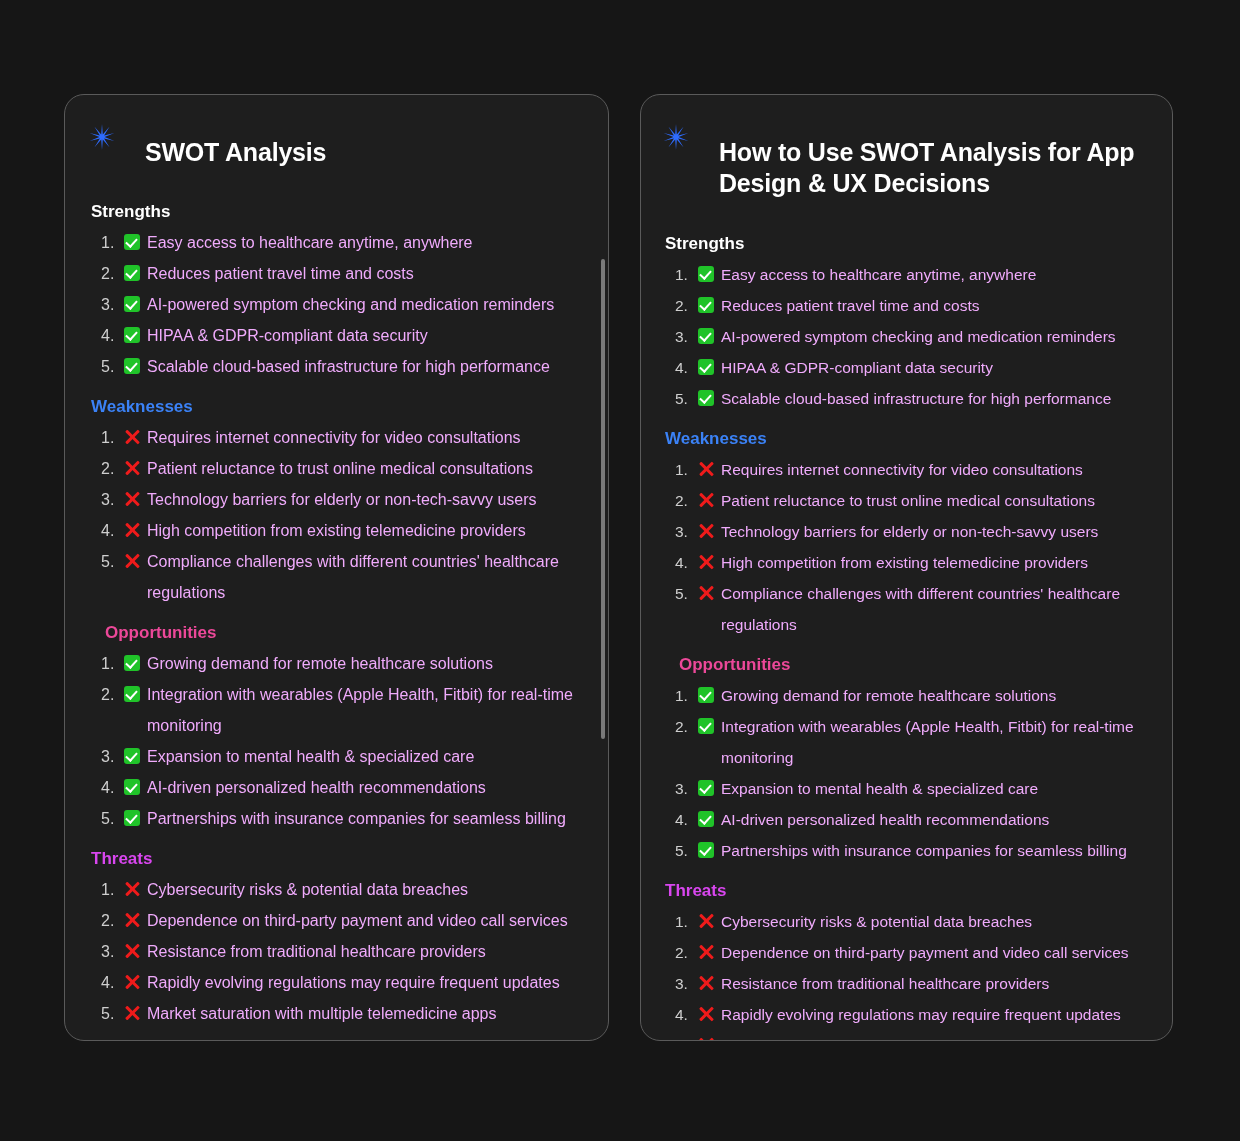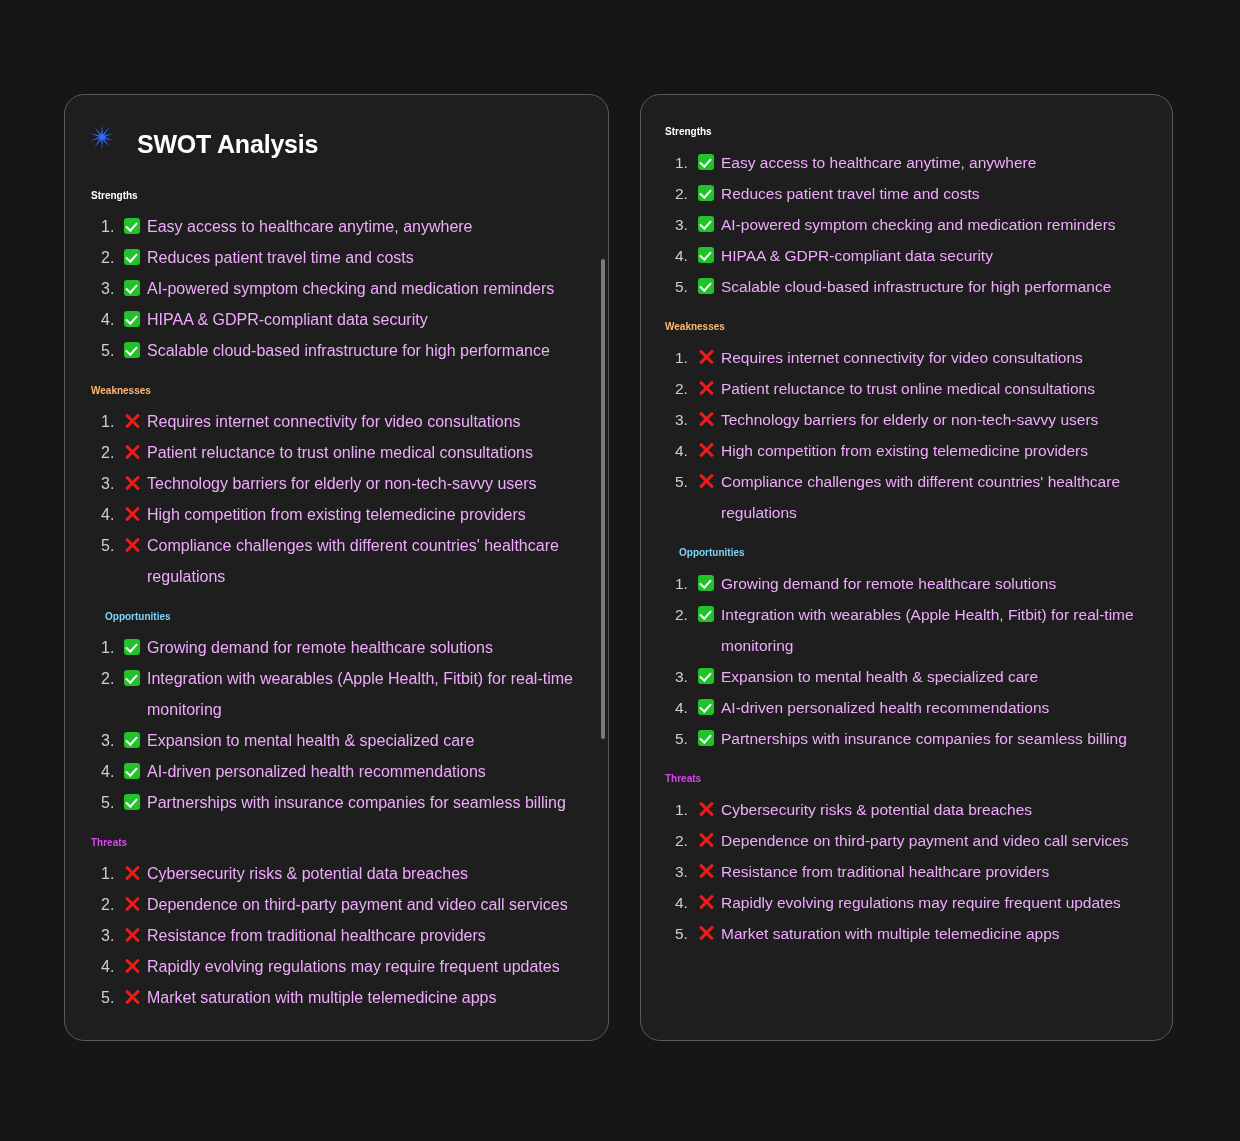--- a/index.html
+++ b/index.html
@@ -62,45 +62,45 @@
     flex: 0 0 auto;
     width: 26px;
     height: 26px;
     margin-top: 3px;
     display: block;
   }
   .card-title {
     color: #ffffff;
     font-weight: bold;
     letter-spacing: -0.2px;
-    margin: 8px;
+    margin: 16px;
   }
   .card-left .card-title {
     font-size: 25px;
     line-height: 30px;
   }
   .card-right .card-title {
     font-size: 25px;
     line-height: 31px;
     padding-right: 4px;
   }
 
   
   .section { margin-bottom: 14px; }
   .section:last-child { margin-bottom: 0; }
 
   .section-heading {
-    font-size: 10px;
+    font-size: 17px;
     font-weight: bold;
     margin: 0 0 4px 2px;
     line-height: 22px;
   }
   .h-strengths     { color: #ffffff; }
-  .h-weaknesses    { color: #fdba74; }
-  .h-opportunities { color: #7dd3fc; margin-left: 16px; }
+  .h-weaknesses    { color: #3b82f6; }
+  .h-opportunities { color: #ec4899; margin-left: 16px; }
   .h-threats       { color: #d946ef; }
 
   .section ol {
     list-style: none;
     margin: 0;
     padding: 0;
   }
   .section li {
     display: flex;
     align-items: flex-start;
@@ -356,20 +356,26 @@
               </li>
             </ol>
           </div>
         </div>
         <div class="scroll-track">
           <div class="scroll-thumb"></div>
         </div>
       </div>
       <div class="card card-right">
         <div class="card-inner">
+          <div class="card-header">
+            <svg class="sparkle-icon" viewBox="0 0 26 26">
+              <polygon points="13.00,0.00 13.80,10.53 20.64,2.48 15.10,11.47 25.36,8.98 15.60,13.00 25.36,17.02 15.10,14.53 20.64,23.52 13.80,15.47 13.00,26.00 12.20,15.47 5.36,23.52 10.90,14.53 0.64,17.02 10.40,13.00 0.64,8.98 10.90,11.47 5.36,2.48 12.20,10.53" fill="#2e6cff"></polygon>
+            </svg>
+            <h1 class="card-title">How to Use SWOT Analysis for App Design &amp; UX Decisions</h1>
+          </div>
           <div class="section">
             <div class="section-heading h-strengths">Strengths</div>
             <ol>
               <li>
                 <span class="li-num">1.</span>
                 <span class="li-mark">
                   <span class="mark-check"></span>
                 </span>
                 <span class="li-text">Easy access to healthcare anytime, anywhere</span>
               </li>

